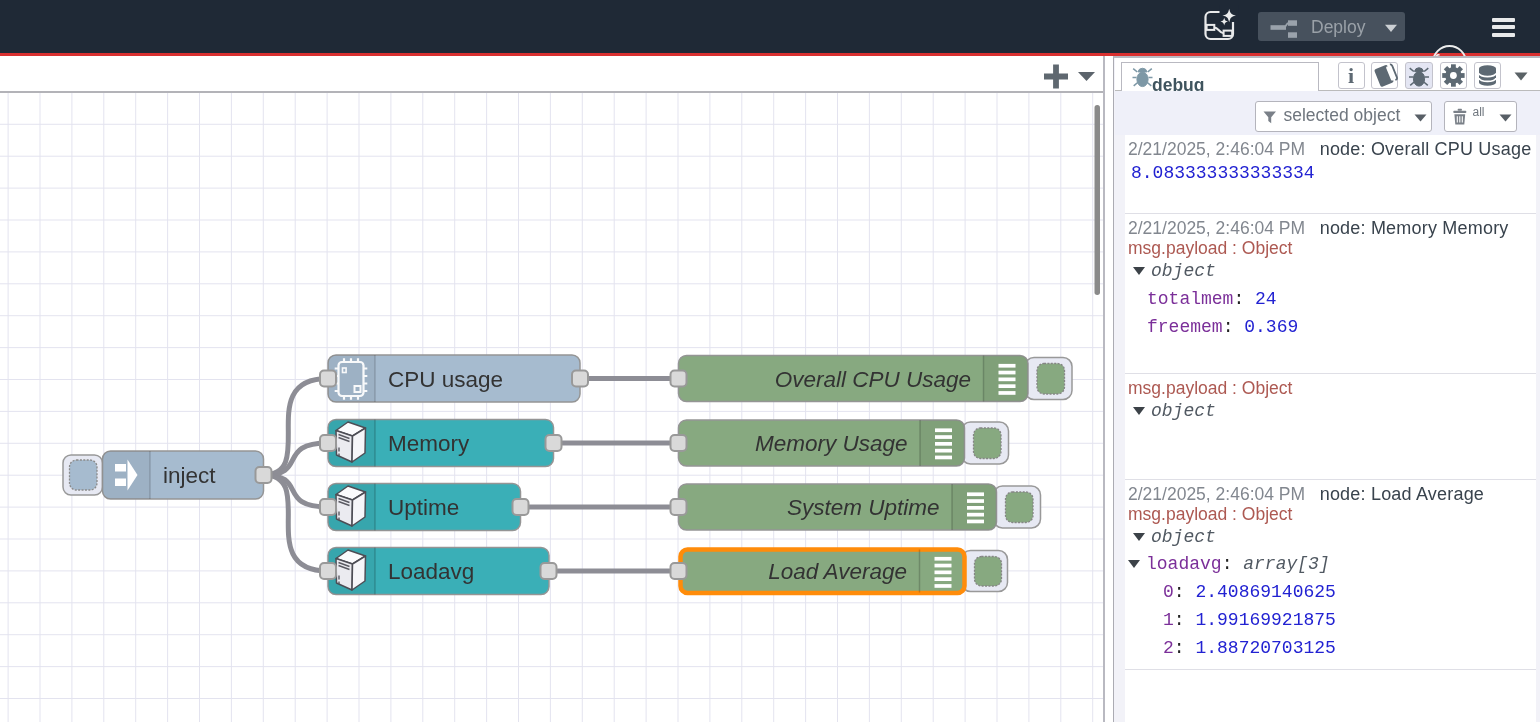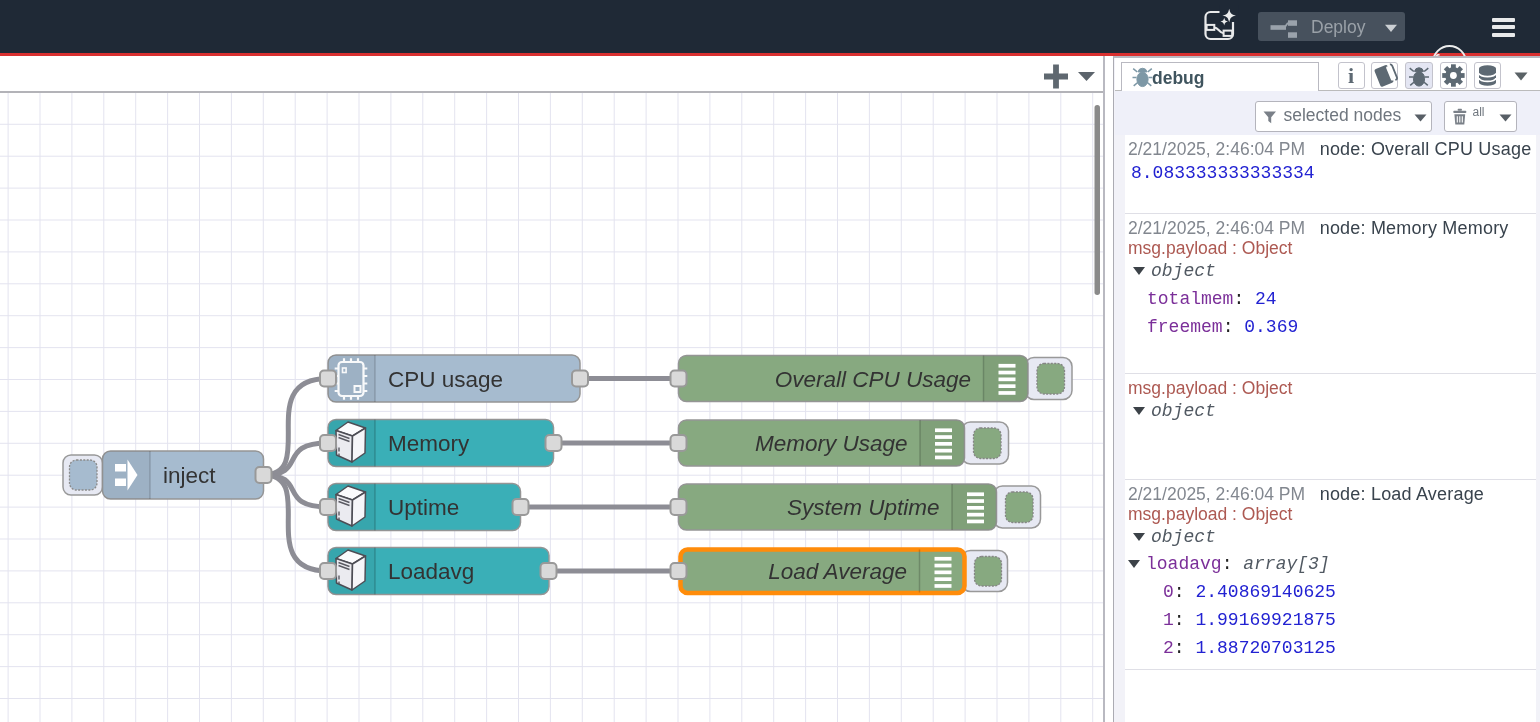--- a/index.html
+++ b/index.html
@@ -22,21 +22,21 @@
   
   #canvR { left:1103px; top:56px; width:1.5px; height:666px; background:#b9b9c1; }
   #split { left:1104.5px; top:56px; width:8.5px; height:666px; background:#fff; }
   
   #sidebar { left:1113px; top:56px; width:427px; height:666px; background:#f2f2f8;
     border-left:1.5px solid #ababb3; border-top:2px solid #b9b9c1; }
   #sbtabrow { left:1114.5px; top:58px; width:425.5px; height:33px; background:#fff;
     border-bottom:1.5px solid #bbbbbb; }
   #sbtab { left:1121px; top:61.5px; width:198px; height:30px; background:#fff;
     border:1.5px solid #b9b9c1; border-bottom:none; }
-  #sbtabtxt { will-change:transform; left:1152px; top:68px; font-size:17.5px; font-weight:bold; color:#3f545e; }
+  #sbtabtxt { will-change:transform; left:1152px; top:75px; font-size:17.5px; font-weight:bold; color:#3f545e; }
   .iconbtn { top:62px; width:27.5px; height:27px; background:#fff;
     border:1.5px solid #c3c3cc; border-radius:3px; }
   #toolbar { left:1114.5px; top:91px; width:425.5px; height:44px; background:#eff0f9; }
   .tbtn { top:101px; height:31px; background:#fff; border:1.5px solid #b4b4bc;
     border-radius:3px; font-size:15px; color:#6f767e; }
   
   #msgs { will-change:transform; left:1125px; top:135px; width:411px; height:587px; background:#fff; }
   .msg { border-bottom:1.5px solid #dfdfe6; padding:4px 0 0 0; overflow:hidden; }
   .meta { height:20px; line-height:20px; font-size:17.5px; color:#82878f; padding-left:3px;
     white-space:nowrap; }
@@ -243,21 +243,21 @@
   <div class="abs" id="sbtab"></div>
   <div class="abs" id="sbtabtxt">debug</div>
   <div class="abs" id="toolbar"></div>
   <div class="abs iconbtn" style="left:1337.5px"></div>
   <div class="abs iconbtn" style="left:1370.9px"></div>
   <div class="abs iconbtn" style="left:1405px; background:#e4e6f3"></div>
   <div class="abs iconbtn" style="left:1439.8px"></div>
   <div class="abs iconbtn" style="left:1473.9px"></div>
   <div class="abs tbtn" style="left:1254.5px; width:177px;"></div>
   <div class="abs tbtn" style="left:1443.5px; width:73px;"></div>
-  <div class="abs" style="left:1283.5px;top:105px;font-size:17.5px;color:#6f767e">selected nodes</div>
+  <div class="abs" style="left:1283.5px;top:105px;font-size:17.5px;color:#6f767e">selected object</div>
   <div class="abs" style="left:1472.5px;top:105px;font-size:12px;color:#6f767e">all</div>
   <svg class="abs" style="left:1113px;top:56px" width="427" height="84" viewBox="1113 56 427 84" xmlns="http://www.w3.org/2000/svg">
     <defs>
       <g id="bug">
         <path d="M-5.2,-4.5 L-9.3,-7.8 M5.2,-4.5 L9.3,-7.8 M-6,1 L-10,1 M6,1 L10,1 M-4.8,6 L-8.8,9.3 M4.8,6 L8.8,9.3" stroke-width="1.6" fill="none"></path>
         <path d="M-4.5,-4.6 a4.6,4.6 0 0 1 9,0 z"></path>
         <ellipse cx="0" cy="2.8" rx="5.6" ry="7.3"></ellipse>
       </g>
       <g id="gear">
         <g id="t4">

